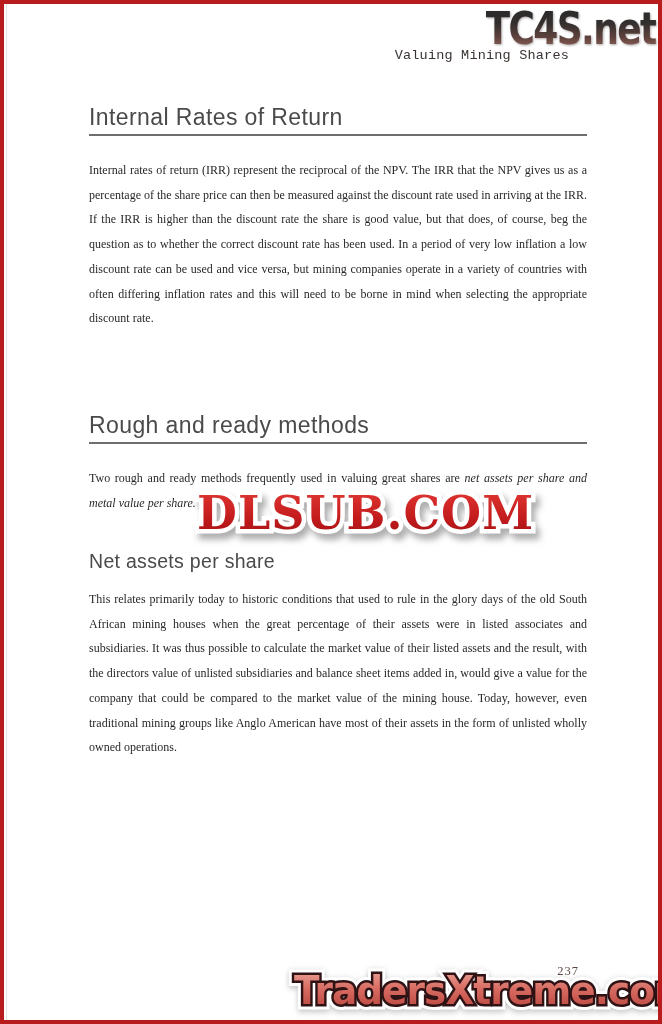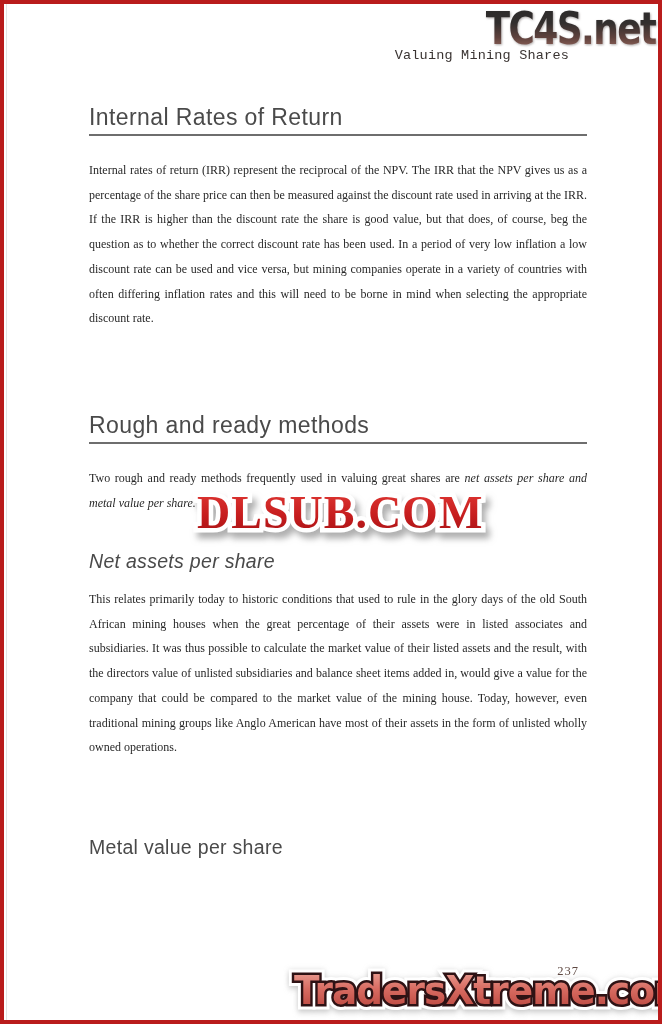--- a/index.html
+++ b/index.html
@@ -80,21 +80,21 @@
 
   
   .wm-center {
     position:absolute; left:193px; top:483px;
     white-space:nowrap;
     font-family:"DejaVu Serif", serif;
     font-weight:bold;
     font-size:46px; line-height:52px;
     letter-spacing:1px;
   }
-  .wm-center .layer { position:absolute; left:0; top:0;font-family:Liberation Serif, serif; }
+  .wm-center .layer { position:absolute; left:0; top:0; }
   .wm-center .outline {
     -webkit-text-stroke:9px #ffffff;
     color:#ffffff;
     filter:drop-shadow(4px 6px 3px rgba(110,110,110,0.55));
   }
   .wm-center .fill {
     background:linear-gradient(180deg,#e23a35 0%,#c61d1e 55%,#a31113 100%);
     -webkit-background-clip:text;
     background-clip:text;
     color:transparent;
@@ -148,24 +148,23 @@
   <div class="col">
 
     <div class="h-major" style="top:100px;">Internal Rates of Return</div>
     <div class="h-rule" style="top:130px;"></div>
     <p class="body-p" style="top:154px;">Internal rates of return (IRR) represent the reciprocal of the NPV. The IRR that the NPV gives us as a percentage of the share price can then be measured against the discount rate used in arriving at the IRR. If the IRR is higher than the discount rate the share is good value, but that does, of course, beg the question as to whether the correct discount rate has been used. In a period of very low inflation a low discount rate can be used and vice versa, but mining companies operate in a variety of countries with often differing inflation rates and this will need to be borne in mind when selecting the appropriate discount rate.</p>
 
     <div class="h-major" style="top:408px;">Rough and ready methods</div>
     <div class="h-rule" style="top:438px;"></div>
     <p class="body-p" style="top:462px;"><span>Two rough and ready methods frequently used in valuing great shares are </span><span class="italic">net assets per share and metal value per share.</span></p>
 
-    <div class="h-minor" style="top:546px;font-style:italic;">Net assets per share</div>
+    <div class="h-minor" style="top:546px;">Net assets per share</div>
     <p class="body-p" style="top:583px;">This relates primarily today to historic conditions that used to rule in the glory days of the old South African mining houses when the great percentage of their assets were in listed associates and subsidiaries. It was thus possible to calculate the market value of their listed assets and the result, with the directors value of unlisted subsidiaries and balance sheet items added in, would give a value for the company that could be compared to the market value of the mining house. Today, however, even traditional mining groups like Anglo American have most of their assets in the form of unlisted wholly owned operations.</p>
 
-    <div class="h-minor" style="top:832px;">Metal value per share</div>
 
   </div>
 
   <div class="wm-center">
     <span class="layer outline">DLSUB.COM</span>
     <span class="layer fill">DLSUB.COM</span>
   </div>
 
   <div class="page-num">237</div>
 

